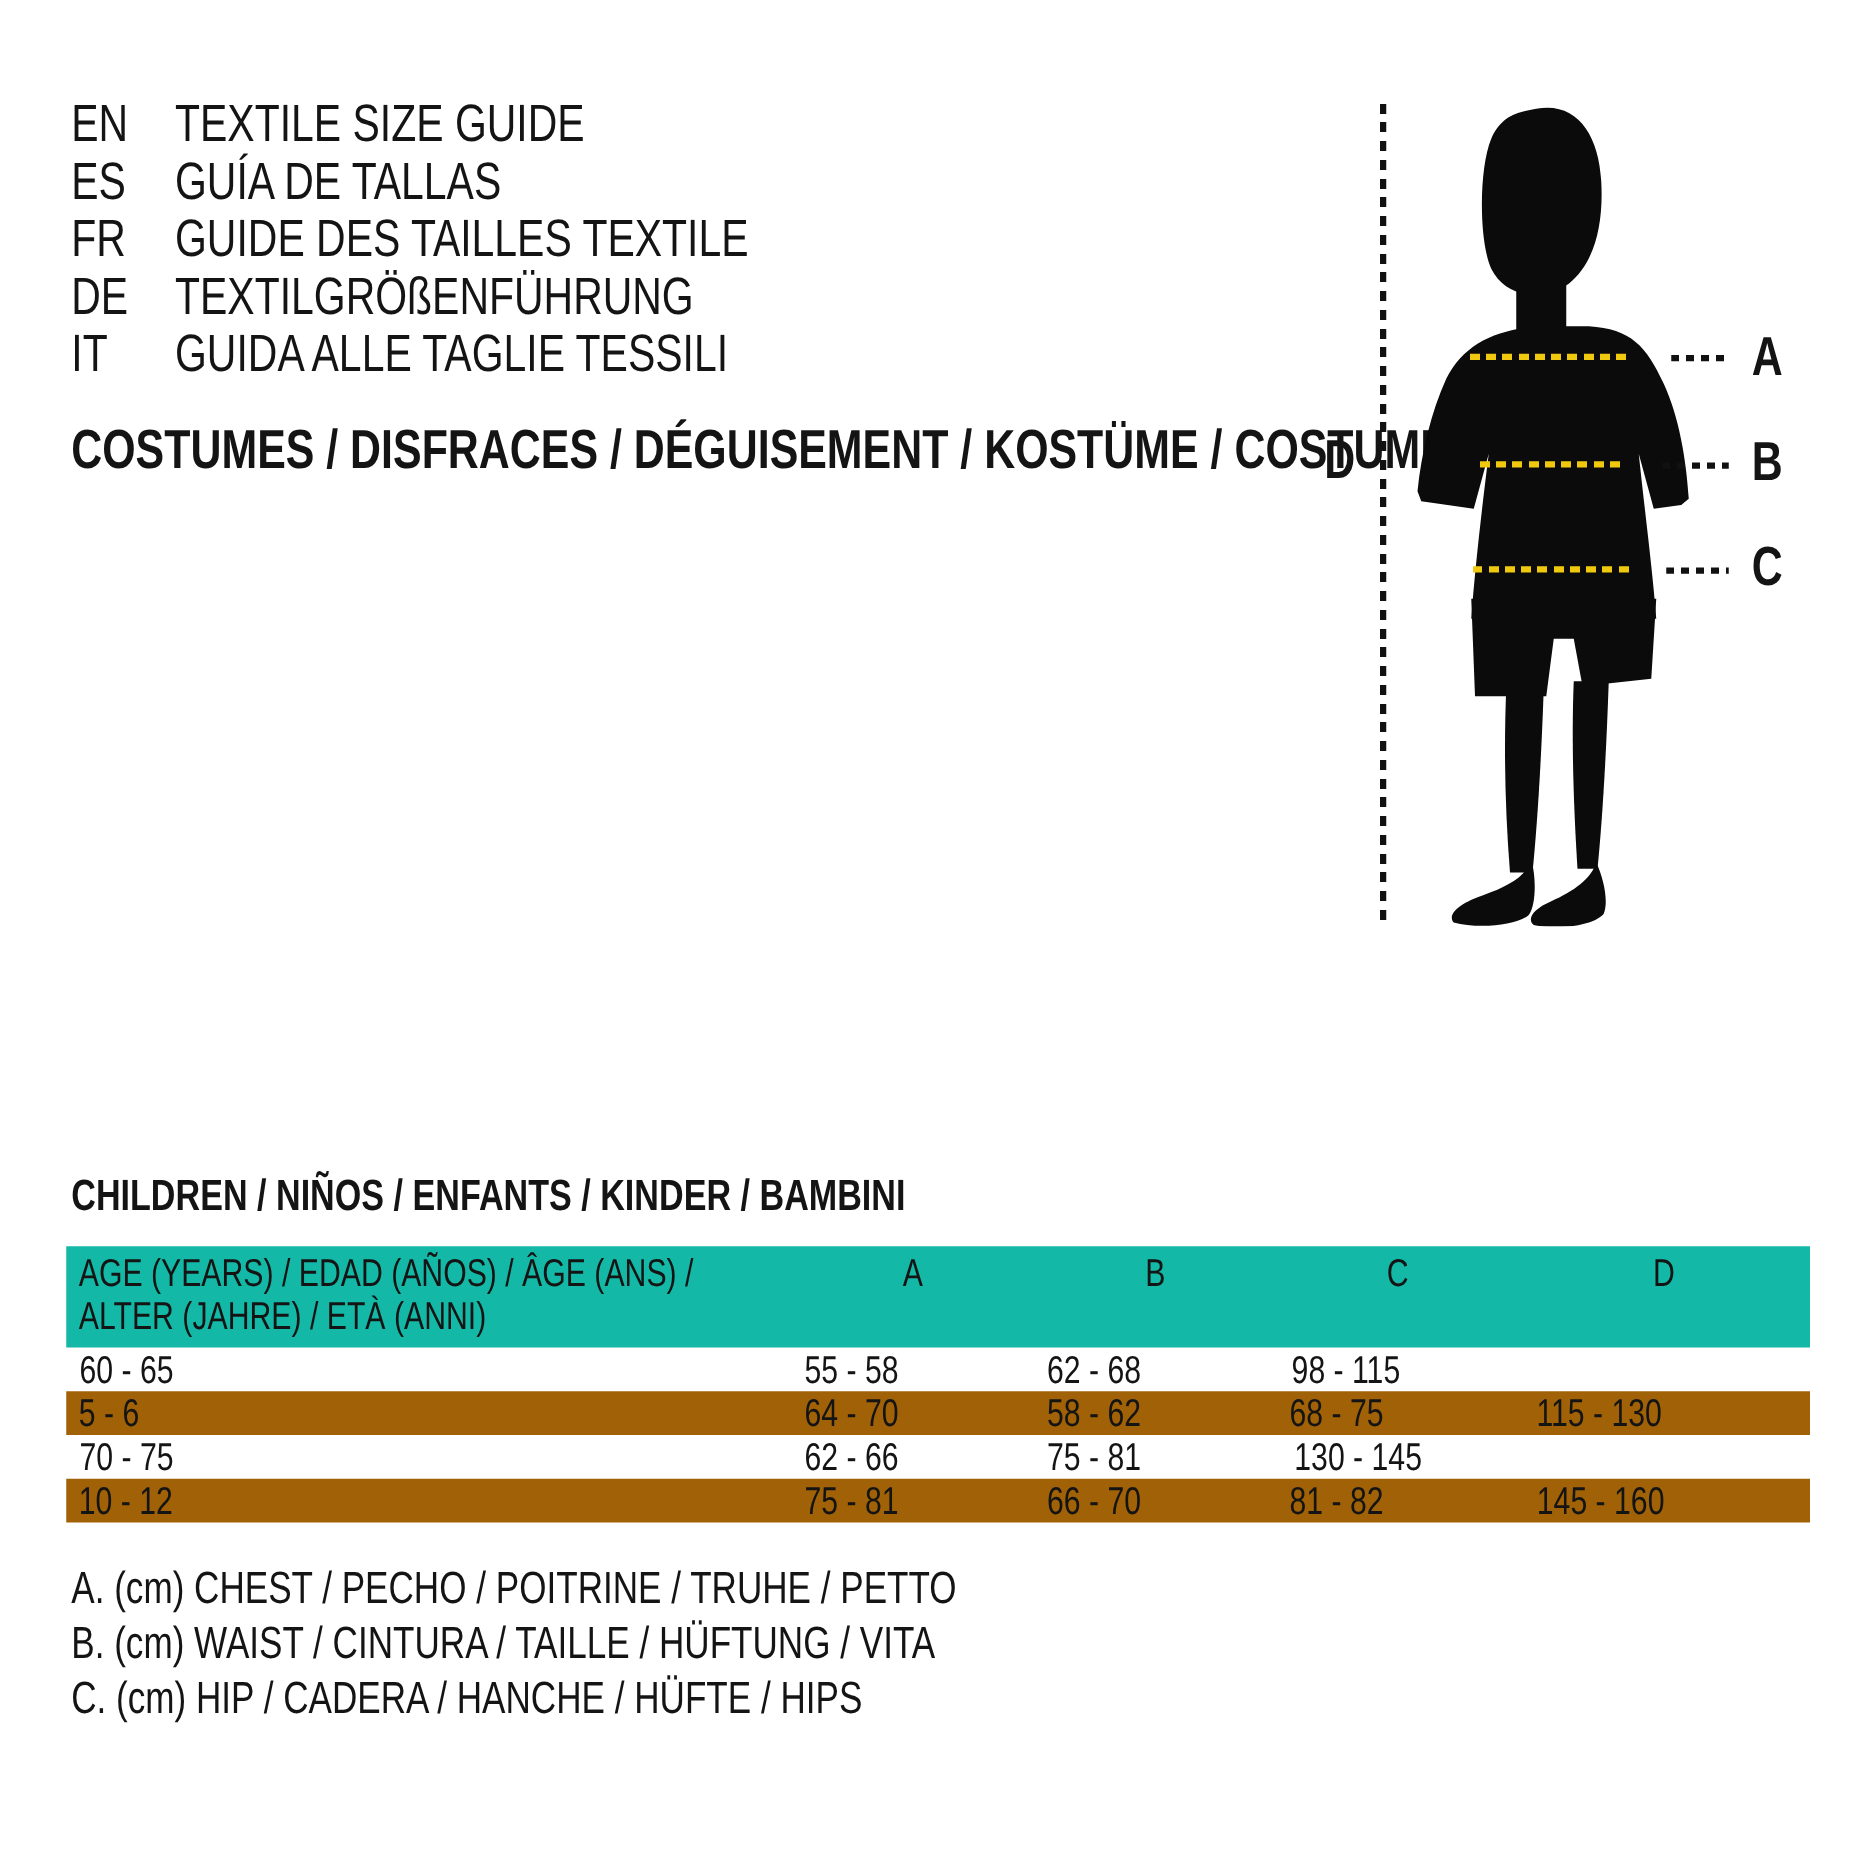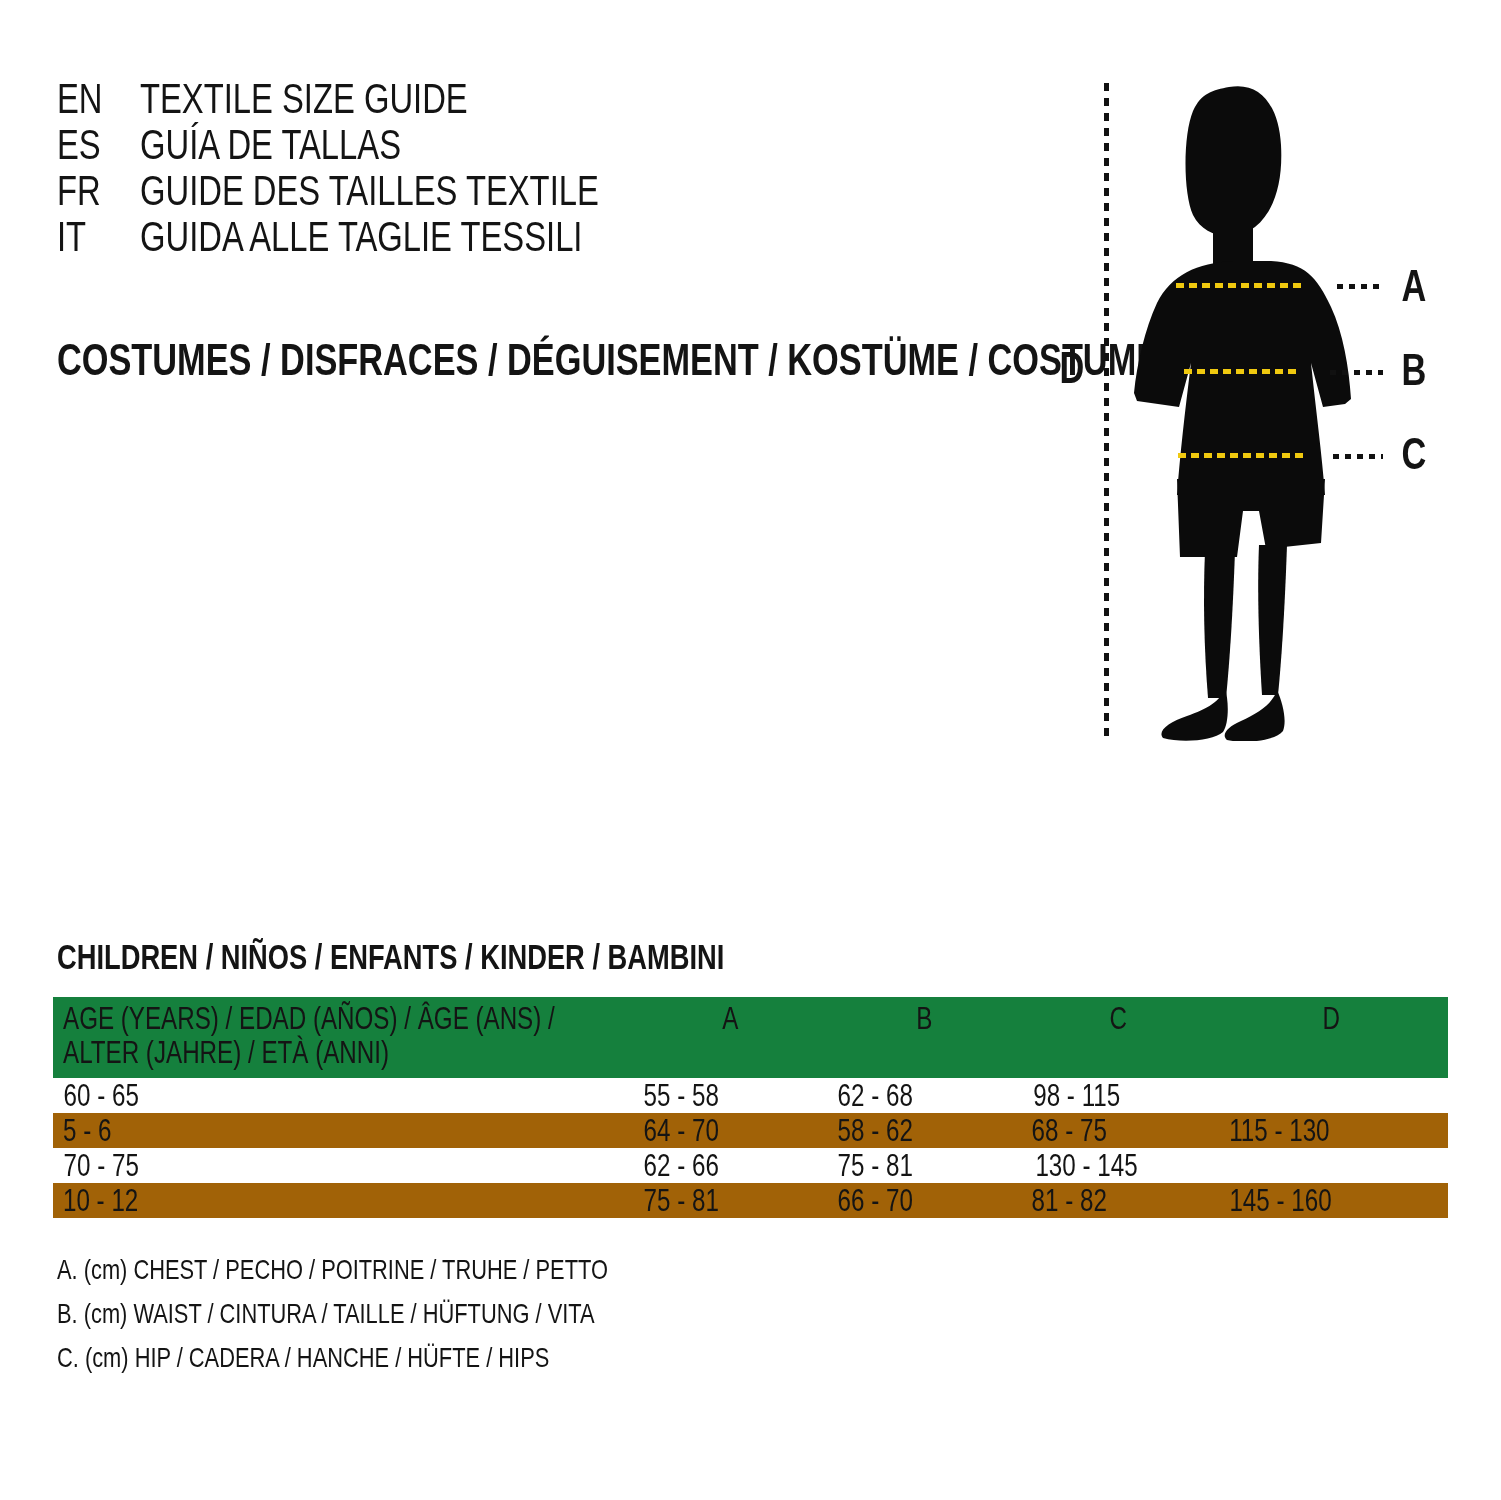--- a/index.html
+++ b/index.html
@@ -25,49 +25,53 @@
     background:repeating-linear-gradient(90deg,var(--accent,#F0C90F) 0 8px,transparent 8px 13px);}
   .leader{position:absolute;height:5px;
     background:repeating-linear-gradient(90deg,#111 0 6px,transparent 6px 12px);}
   .mlabel{position:absolute;font-size:44px;font-weight:700;line-height:44px;}
   .sil{position:absolute;left:1125px;top:83px;width:255px;height:658px;}
 
   
   .sec-title{position:absolute;left:57px;top:938px;font-size:35px;font-weight:700;line-height:38px;}
   .sizes{position:absolute;left:53px;top:997px;width:1395px;font-size:31px;}
   .trow{display:grid;grid-template-columns:580px 194px 194px 194px auto;}
-  .thead{background:#15803d;padding:5px 0 8px 0;}
+  .thead{background:#14b8a6;padding:5px 0 8px 0;}
   .thead .agecell{padding-left:10px;line-height:34px;}
   .thead .colcell{text-align:center;line-height:34px;align-self:start;}
   .drow{height:35px;line-height:35px;}
   .drow .agecell{padding-left:10px;}
   .drow .colcell{text-align:left;}
   .drow.alt{background:#a16207;}
 
   
   .legend{position:absolute;left:57px;top:1248px;}
-  .legend-line{height:44px;line-height:44px;font-size:28px;font-weight:500;}
+  .legend-line{height:44px;line-height:44px;font-size:36px;font-weight:500;}
 </style>
 </head>
 <body>
 
 <div class="canvas">
 
   <div class="langs">
     <div class="lang-row">
       <span class="lang-code"><span class="cn">EN</span></span>
       <span class="cn">TEXTILE SIZE GUIDE</span>
     </div>
     <div class="lang-row">
       <span class="lang-code"><span class="cn">ES</span></span>
       <span class="cn">GUÍA DE TALLAS</span>
     </div>
     <div class="lang-row">
       <span class="lang-code"><span class="cn">FR</span></span>
       <span class="cn">GUIDE DES TAILLES TEXTILE</span>
+    </div>
+    <div class="lang-row">
+      <span class="lang-code"><span class="cn">DE</span></span>
+      <span class="cn">TEXTILGRÖßENFÜHRUNG</span>
     </div>
     <div class="lang-row">
       <span class="lang-code"><span class="cn">IT</span></span>
       <span class="cn">GUIDA ALLE TAGLIE TESSILI</span>
     </div>
   </div>
 
   <div class="cat-title">
     <span class="cn">COSTUMES / DISFRACES / DÉGUISEMENT / KOSTÜME / COSTUMI</span>
   </div>

